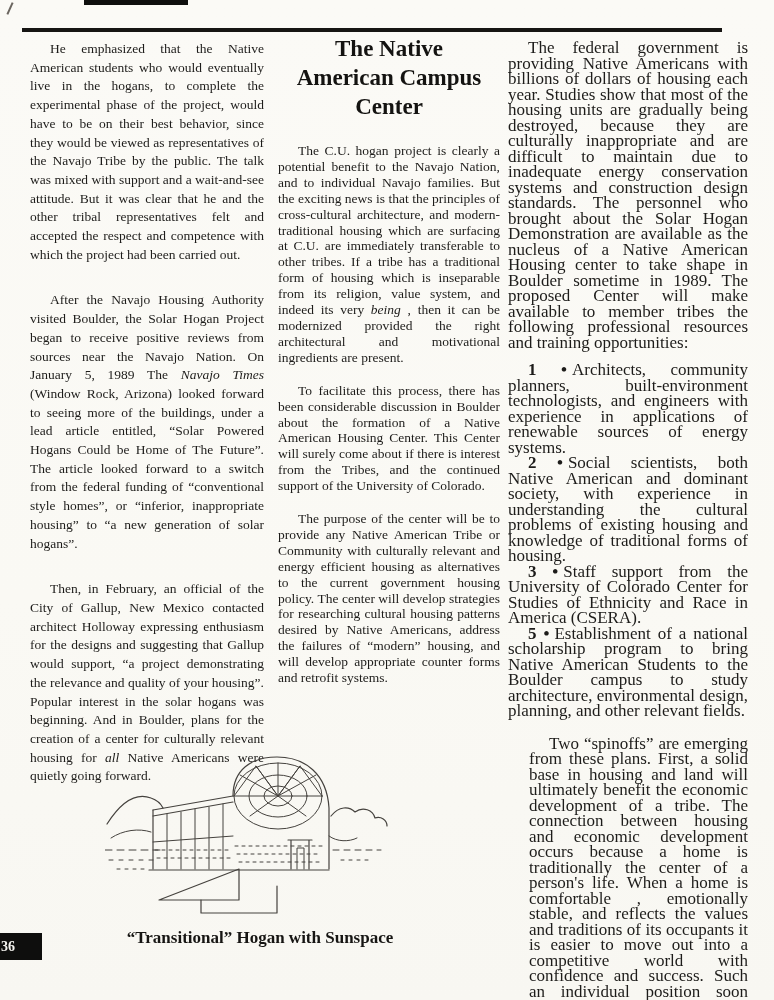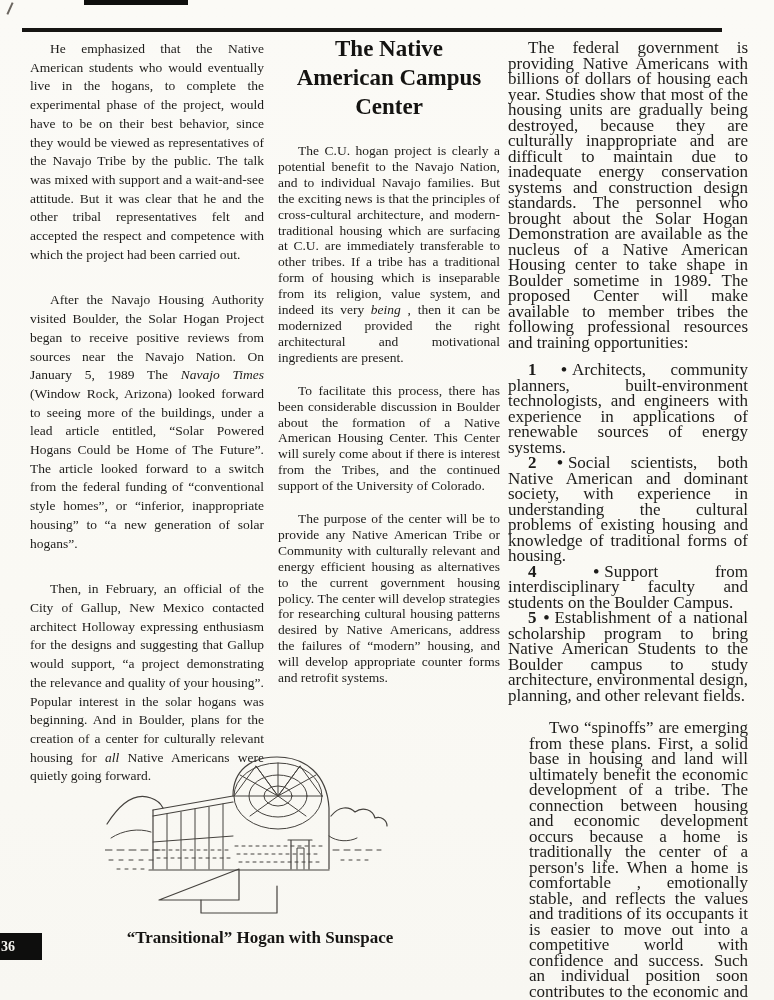--- a/index.html
+++ b/index.html
@@ -58,21 +58,21 @@
     <div class="article-title">The Native American Campus Center</div>
     <p>The C.U. hogan project is clearly a potential benefit to the Navajo Nation, and to individual Navajo families. But the exciting news is that the principles of cross-cultural architecture, and modern-traditional housing which are surfacing at C.U. are immediately transferable to other tribes. If a tribe has a traditional form of housing which is inseparable from its religion, value system, and indeed its very <i>being</i> , then it can be modernized provided the right architectural and motivational ingredients are present.</p>
     <p>To facilitate this process, there has been considerable discussion in Boulder about the formation of a Native American Housing Center. This Center will surely come about if there is interest from the Tribes, and the continued support of the University of Colorado.</p>
     <p>The purpose of the center will be to provide any Native American Tribe or Community with culturally relevant and energy efficient housing as alternatives to the current government housing policy. The center will develop strategies for researching cultural housing patterns desired by Native Americans, address the failures of “modern” housing, and will develop appropriate counter forms and retrofit systems.</p>
   </div>
 
   <div class="col col-right">
     <p class="intro">The federal government is providing Native Americans with billions of dollars of housing each year. Studies show that most of the housing units are gradually being destroyed, because they are culturally inappropriate and are difficult to maintain due to inadequate energy conservation systems and construction design standards. The personnel who brought about the Solar Hogan Demonstration are available as the nucleus of a Native American Housing center to take shape in Boulder sometime in 1989. The proposed Center will make available to member tribes the following professional resources and training opportunities:</p>
     <p class="list-item"><b>1 •</b><span>Architects, community planners, built-environment technologists, and engineers with experience in applications of renewable sources of energy systems.</span></p>
     <p class="list-item"><b>2 •</b><span>Social scientists, both Native American and dominant society, with experience in understanding the cultural problems of existing housing and knowledge of traditional forms of housing.</span></p>
-    <p class="list-item"><b>4 •</b><span>Support from interdisciplinary faculty and students on the Boulder Campus.</span></p>
+    <p class="list-item"><b>3 •</b><span>Staff support from the University of Colorado Center for Studies of Ethnicity and Race in America (CSERA).</span></p>
     <p class="list-item"><b>5 •</b><span>Establishment of a national scholarship program to bring Native American Students to the Boulder campus to study architecture, environmental design, planning, and other relevant fields.</span></p>
     <p class="closing">Two “spinoffs” are emerging from these plans. First, a solid base in housing and land will ultimately benefit the economic development of a tribe. The connection between housing and economic development occurs because a home is traditionally the center of a person's life. When a home is comfortable , emotionally stable, and reflects the values and traditions of its occupants it is easier to move out into a competitive world with confidence and success. Such an individual position soon contributes to the economic and spiritual well-being of the tribe.</p>
   </div>
 
   <div class="figure">
     <svg viewBox="0 0 320 172" width="320" height="172" xmlns="http://www.w3.org/2000/svg">
       <g stroke="#45423e" stroke-width="1.2" fill="none" stroke-linecap="round" stroke-linejoin="round">
         <g>
           <path d="M2,74 C16,52 30,42 46,48 C52,50 56,54 58,58"></path>
           <path d="M6,88 C18,80 34,78 46,82" stroke-width="1"></path>

